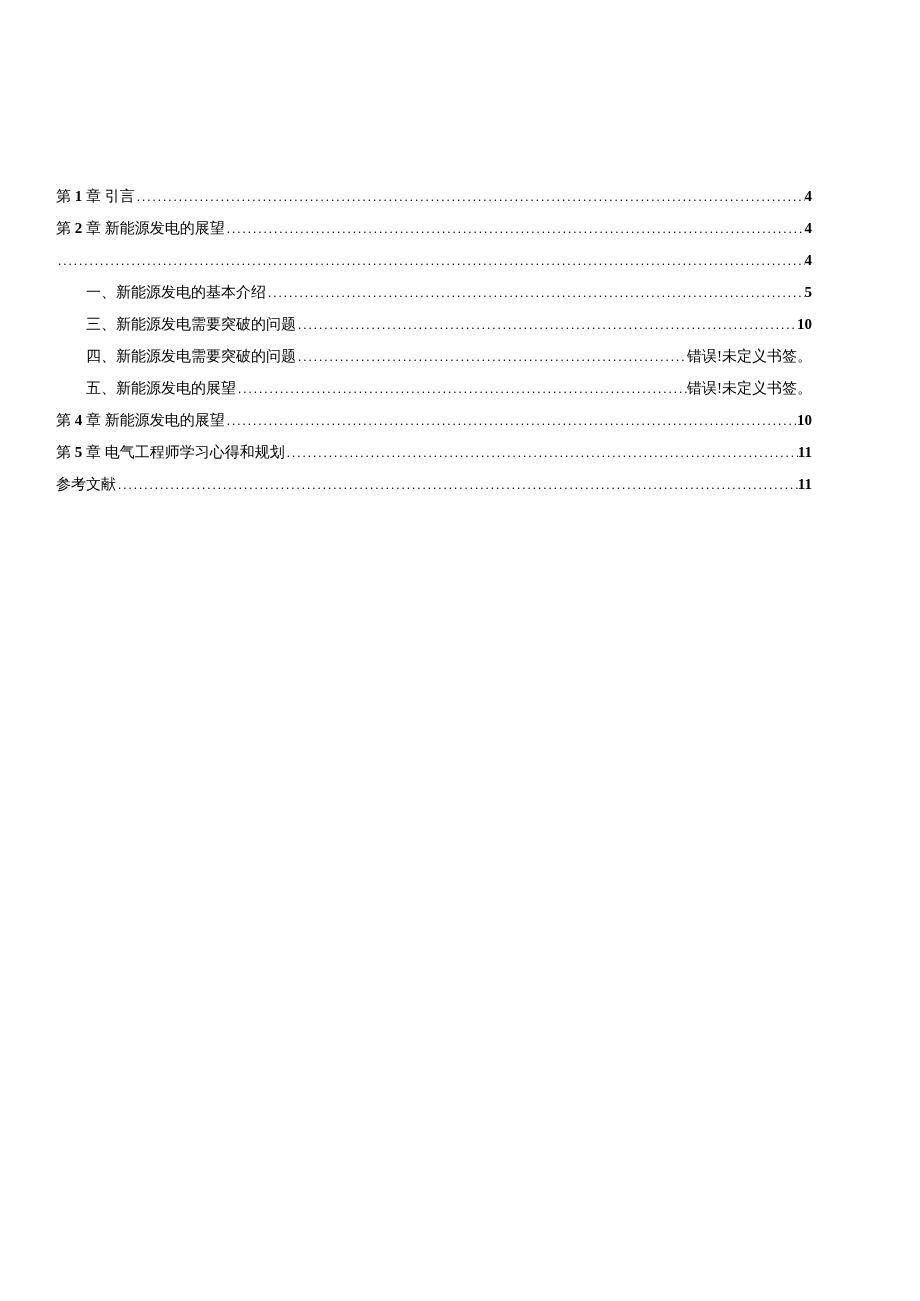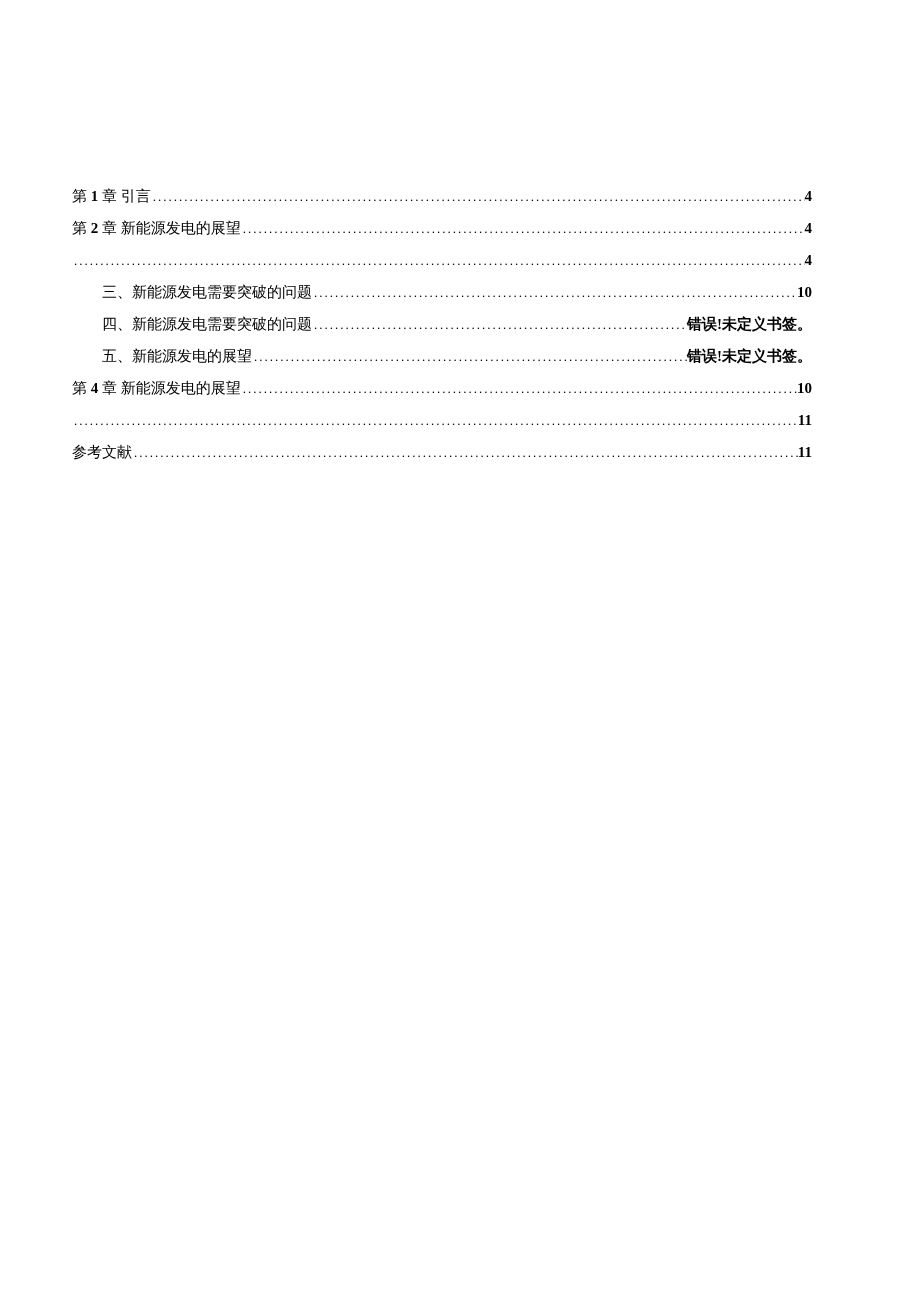--- a/index.html
+++ b/index.html
@@ -10,21 +10,21 @@
     body {
       background: #ffffff;
       width: 920px;
       height: 1301px;
       font-family: "SimSun", "宋体", "Microsoft YaHei", serif;
       font-size: 15px;
       color: #000000;
       position: relative;
     }
     .page {
-      padding: 185px 108px 0 72px;
+      padding: 185px 108px 0 56px;
     }
     .toc-line {
       display: flex;
       align-items: baseline;
       margin-bottom: 9.5px;
       line-height: 1.5;
       white-space: nowrap;
     }
     .toc-line.sub {
       padding-left: 30px;
@@ -43,21 +43,21 @@
     }
     .toc-dots::before {
       content: "......................................................................................................................................................................................";
     }
     .toc-page {
       flex-shrink: 0;
       font-weight: bold;
     }
     .toc-error {
       flex-shrink: 0;
-      font-weight: bold;
+      font-weight: normal;
     }
     .chapter-num {
       font-weight: bold;
     }
   </style>
 </head>
 <body>
 
 <div class="page">
   <div id="toc-container">
@@ -69,40 +69,46 @@
       <div class="toc-line">
         <span class="toc-label"><span>第 </span><span class="chapter-num">2</span><span> 章 新能源发电的展望</span></span>
         <span class="toc-dots"></span>
         <span class="toc-page">4</span>
       </div>
       <div class="toc-line">
         <span class="toc-dots"></span>
         <span class="toc-page">4</span>
       </div>
       <div class="toc-line sub">
+        <span class="toc-label"><span>一、新能源发电的基本介绍</span></span>
+        <span class="toc-dots"></span>
+        <span class="toc-page">5</span>
+      </div>
+      <div class="toc-line sub">
         <span class="toc-label"><span>三、新能源发电需要突破的问题</span></span>
         <span class="toc-dots"></span>
         <span class="toc-page">10</span>
       </div>
       <div class="toc-line sub">
         <span class="toc-label"><span>四、新能源发电需要突破的问题</span></span>
         <span class="toc-dots"></span>
         <span class="toc-error">错误!未定义书签。</span>
       </div>
       <div class="toc-line sub">
         <span class="toc-label"><span>五、新能源发电的展望</span></span>
         <span class="toc-dots"></span>
         <span class="toc-error">错误!未定义书签。</span>
       </div>
       <div class="toc-line">
         <span class="toc-label"><span>第 </span><span class="chapter-num">4</span><span> 章 新能源发电的展望</span></span>
         <span class="toc-dots"></span>
         <span class="toc-page">10</span>
       </div>
       <div class="toc-line">
+        <span class="toc-label"><span>第 </span><span class="chapter-num">5</span><span> 章 电气工程师学习心得和规划</span></span>
         <span class="toc-dots"></span>
         <span class="toc-page">11</span>
       </div>
       <div class="toc-line">
         <span class="toc-label"><span>参考文献</span></span>
         <span class="toc-dots"></span>
         <span class="toc-page">11</span>
       </div>
     </div>
 </div>

